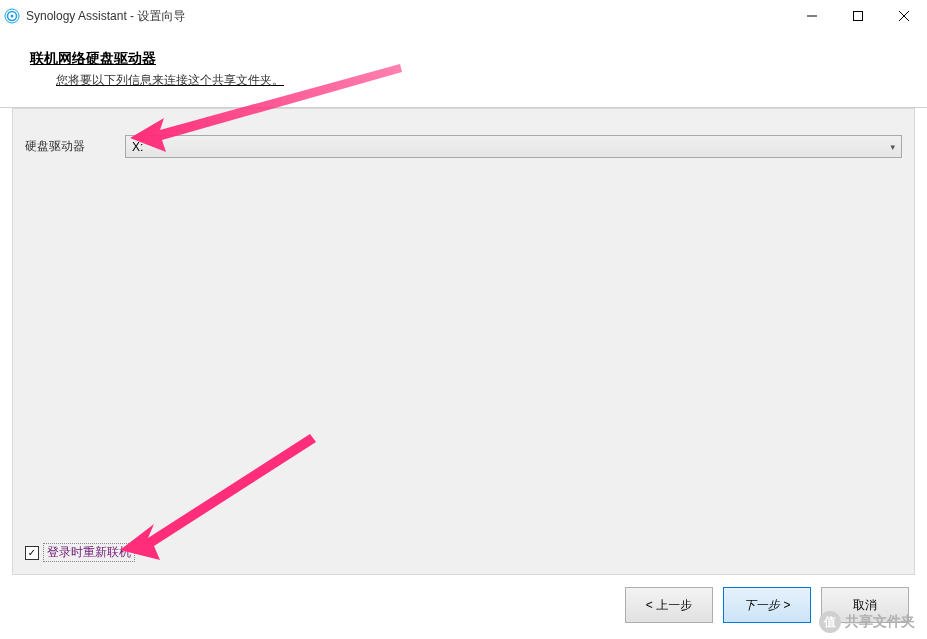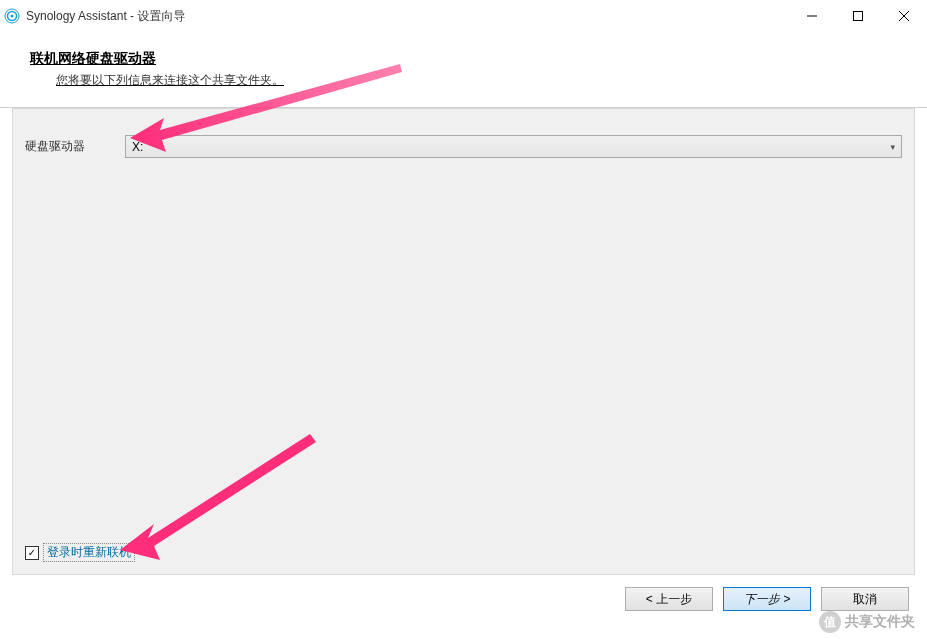--- a/index.html
+++ b/index.html
@@ -135,35 +135,35 @@
       background: #fff;
       display: flex;
       align-items: center;
       justify-content: center;
       font-size: 10px;
       margin-right: 4px;
       cursor: pointer;
     }
     .checkbox-label {
       font-size: 12px;
-      color: #0369a1;
+      color: #701a75;
       border: 1px dotted #888;
       padding: 0 3px;
       cursor: pointer;
     }
     .button-bar {
       display: flex;
       justify-content: flex-end;
       align-items: center;
       padding: 12px 18px;
       gap: 10px;
     }
     .btn {
       min-width: 88px;
-      height: 24px;
+      height: 36px;
       border: 1px solid #adadad;
       background: linear-gradient(#f3f3f3, #e1e1e1);
       font-size: 12px;
       display: flex;
       align-items: center;
       justify-content: center;
       cursor: pointer;
     }
     .btn-primary {
       border: 1px solid #0078d7;

